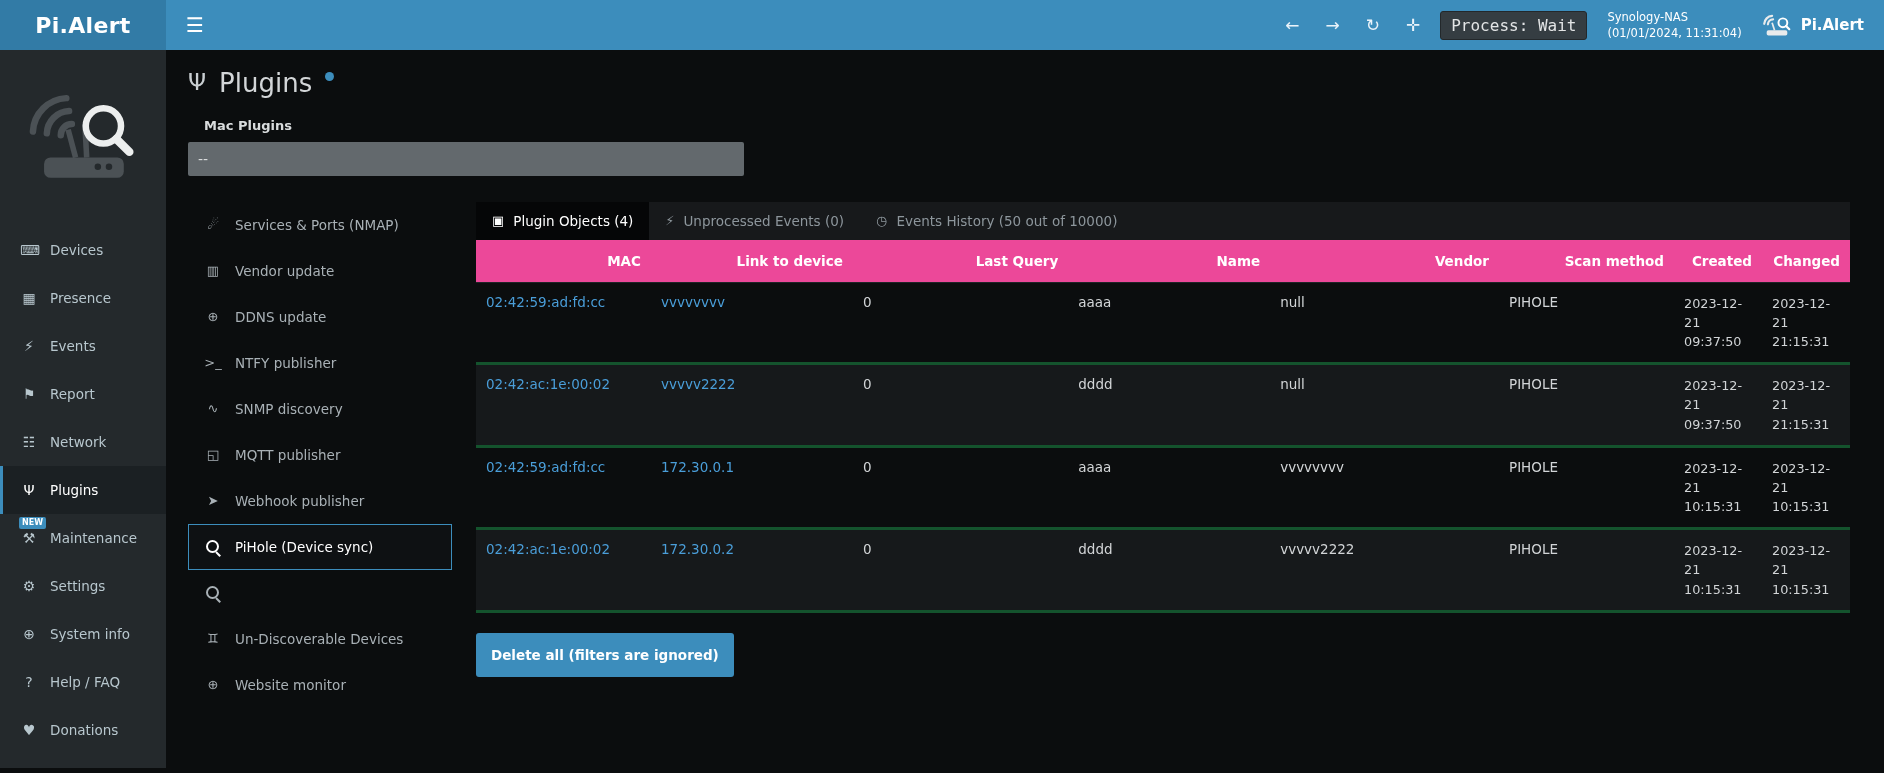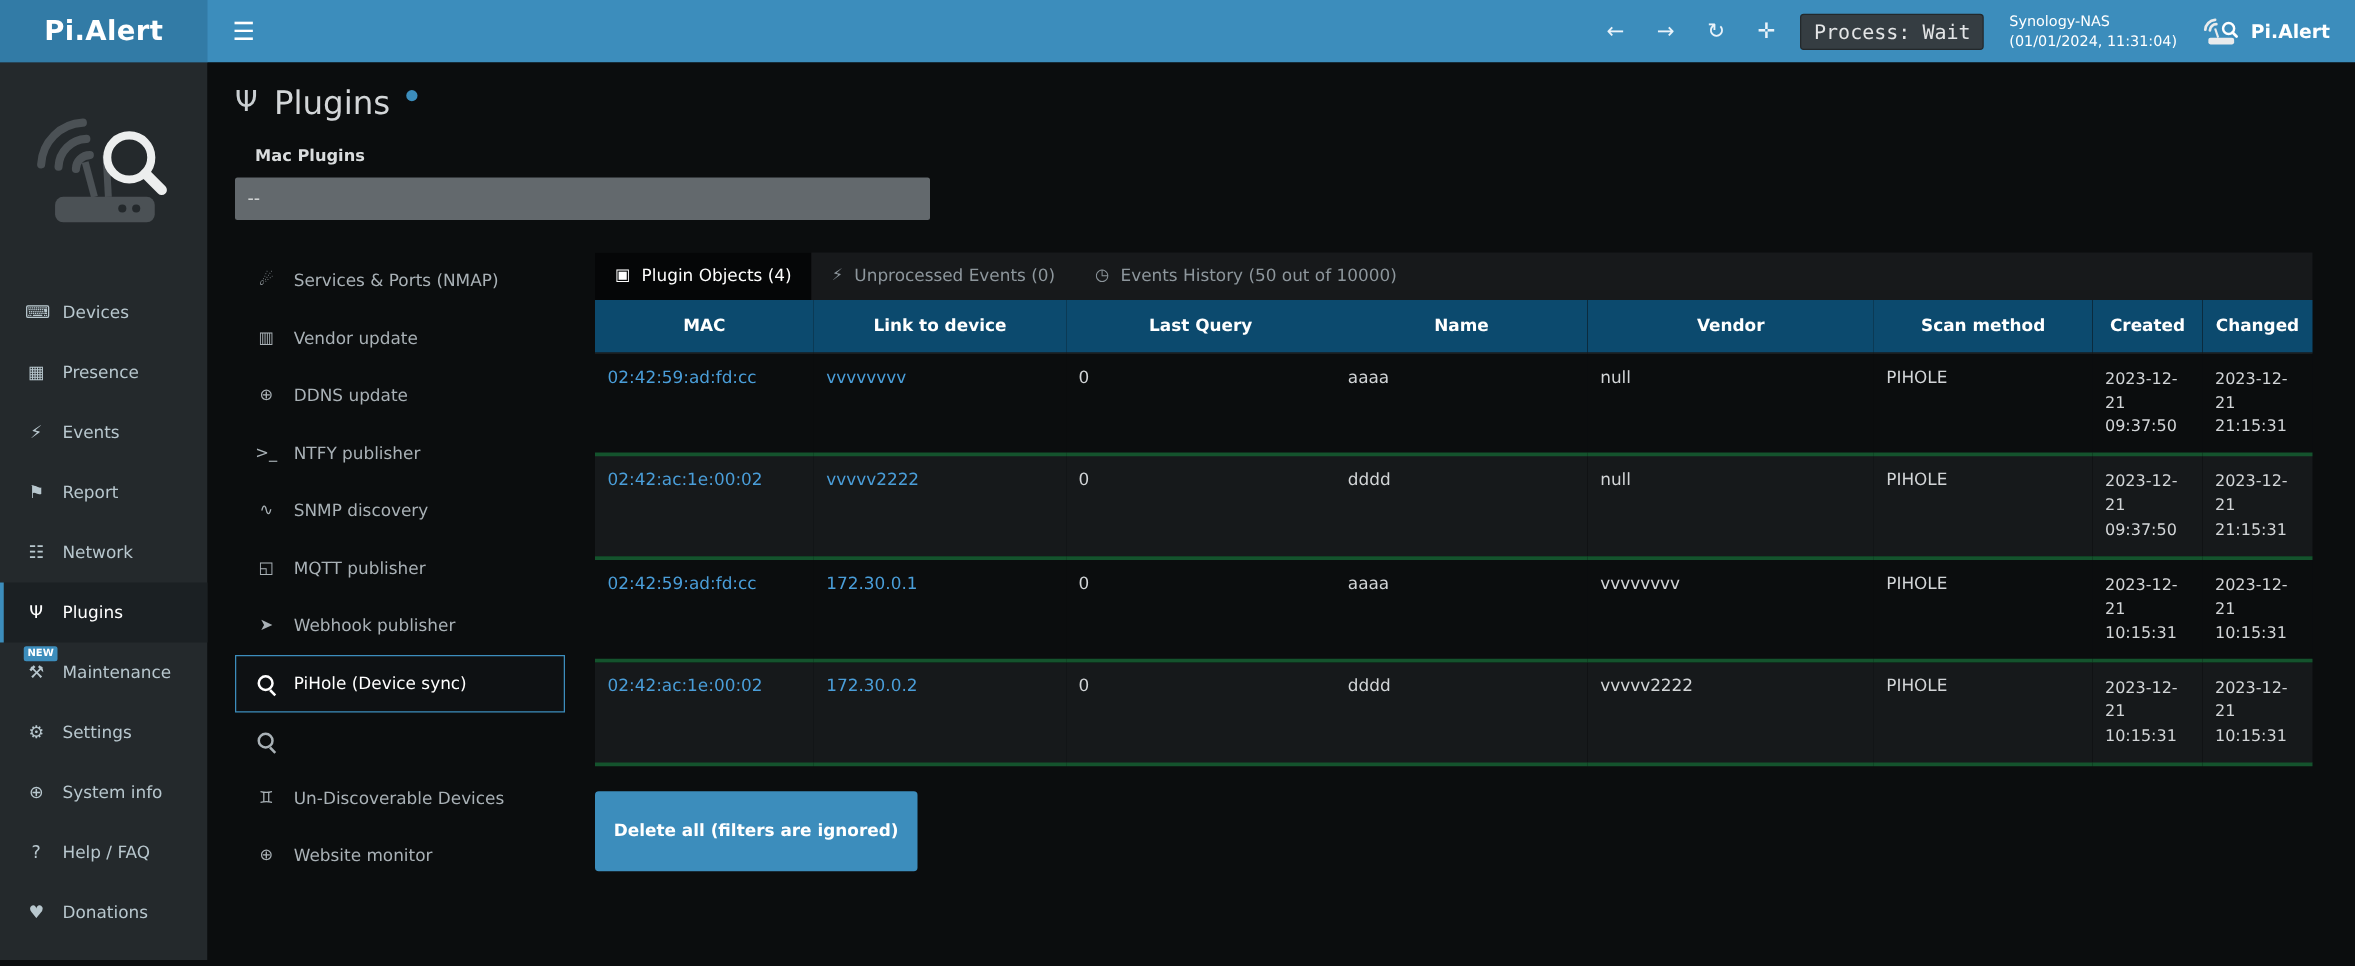--- a/index.html
+++ b/index.html
@@ -53,31 +53,31 @@
   .css-search::after{content:"";position:absolute;left:12px;top:12px;width:6px;height:2px;
     background:currentColor;transform:rotate(45deg);transform-origin:left center}
 
   .panel{flex:1;display:flex;flex-direction:column;min-width:0}
   .tabs{display:flex;background:#17191b}
   .tab{display:flex;align-items:center;gap:9px;padding:0 16px;height:38px;font-size:13.5px;color:#8d969c}
   .tab.active{background:#050607;color:#fff}
   .tab-icon{font-size:13px}
 
   table{width:100%;border-collapse:collapse;table-layout:fixed;font-size:13.5px}
-  thead th{text-align:center;font-weight:700;color:#fff;background:#0c4a6e;padding:13px 10px;
+  thead th{text-align:right;font-weight:700;color:#fff;background:#ec4899;padding:13px 10px;
     border-bottom:1px solid #202427;overflow:hidden;white-space:nowrap}
   tbody td{padding:11px 10px;color:#d2d5d7;vertical-align:top;overflow:hidden}
   tbody tr{border-bottom:3px solid #14532d}
   tbody tr:nth-child(odd){background:#0b0d0e}
   tbody tr:nth-child(even){background:#16191b}
   a{color:#4a9ed9;text-decoration:none}
   td.dates{font-size:12.8px;line-height:1.5}
 
   .delete-btn{margin-top:20px;background:#3c8dbc;color:#fff;border:none;border-radius:3px;
-    padding:24px 15px;font-size:13.5px;font-weight:700;align-self:flex-start;font-family:inherit}
+    padding:14px 15px;font-size:13.5px;font-weight:700;align-self:flex-start;font-family:inherit}
   .desc{margin-top:24px;font-size:13.5px;color:#e6e8e9}
   .desc a{margin-left:4px}
 </style>
 </head>
 <body>
 
 <header class="topbar" data-interactable="false">
   <div class="logo" data-interactable="true">Pi.Alert</div>
   <div class="topbar-main" data-interactable="false">
     <span class="hamburger" data-interactable="true">☰</span>

